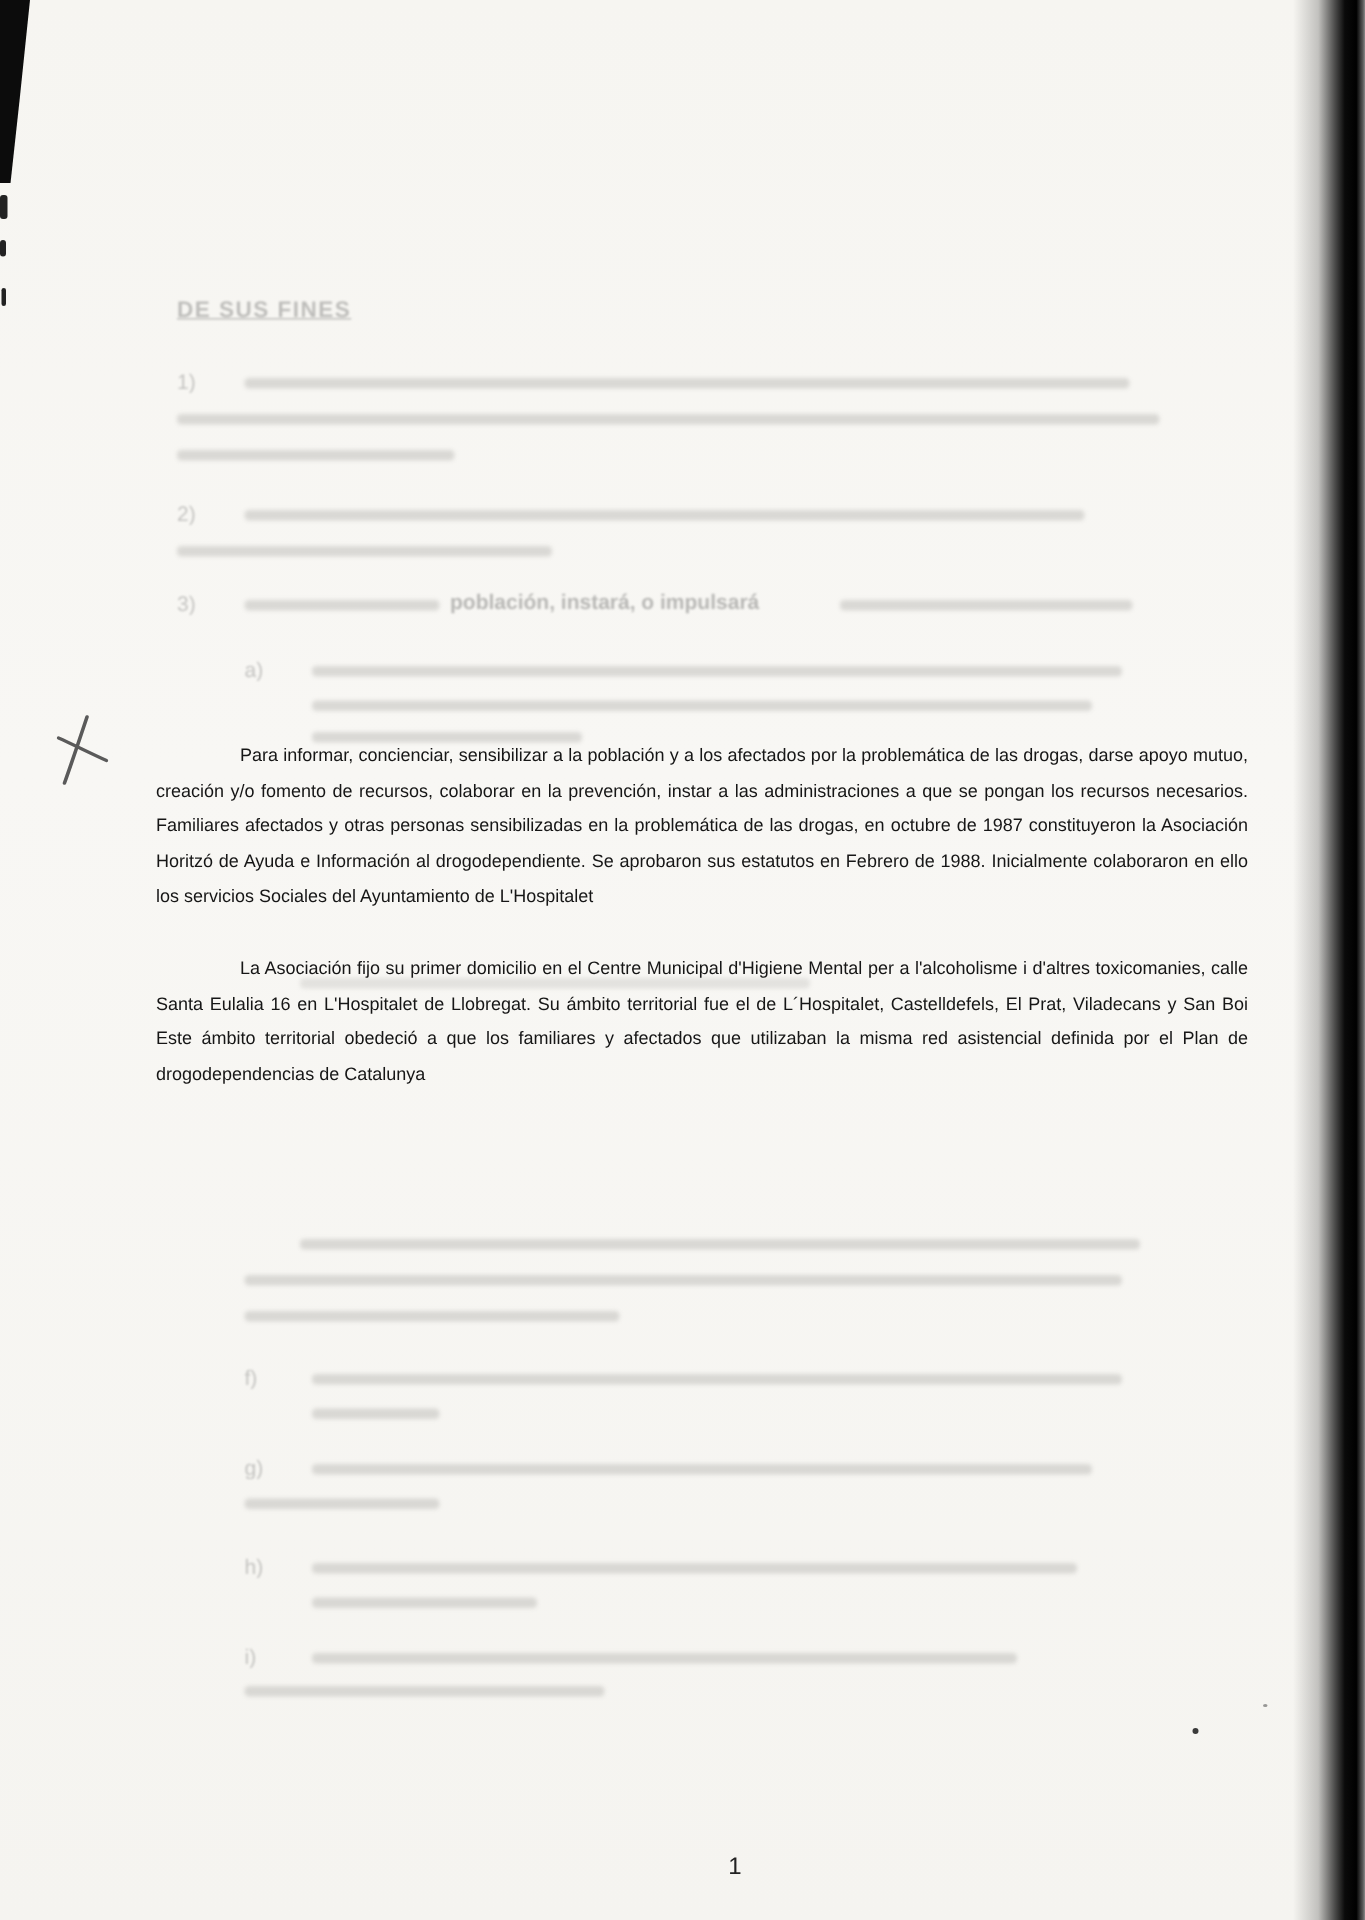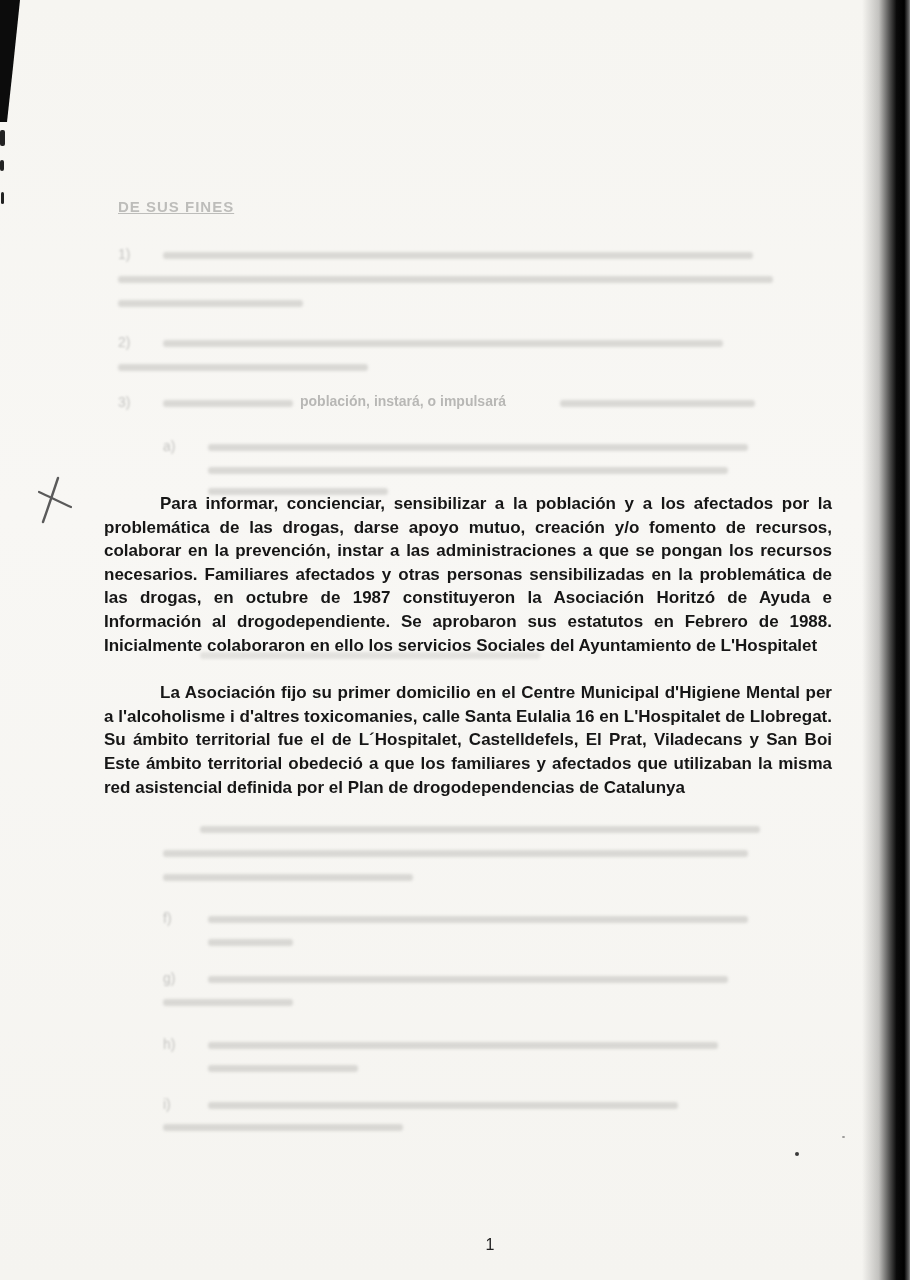--- a/index.html
+++ b/index.html
@@ -68,22 +68,22 @@
     filter: blur(1.4px);
   }
 
   
   .text-block {
     position: absolute;
     left: 104px;
     top: 492px;
     width: 728px;
     color: #161616;
-    font-weight: bold;
-    font-size: 17px;
+    font-weight: normal;
+    font-size: 12px;
     line-height: 23.6px;
     text-align: justify;
   }
   .text-block p { margin: 0 0 24px 0; text-indent: 56px; }
 
   .page-number {
     position: absolute;
     left: 470px;
     top: 1236px;
     width: 40px;

